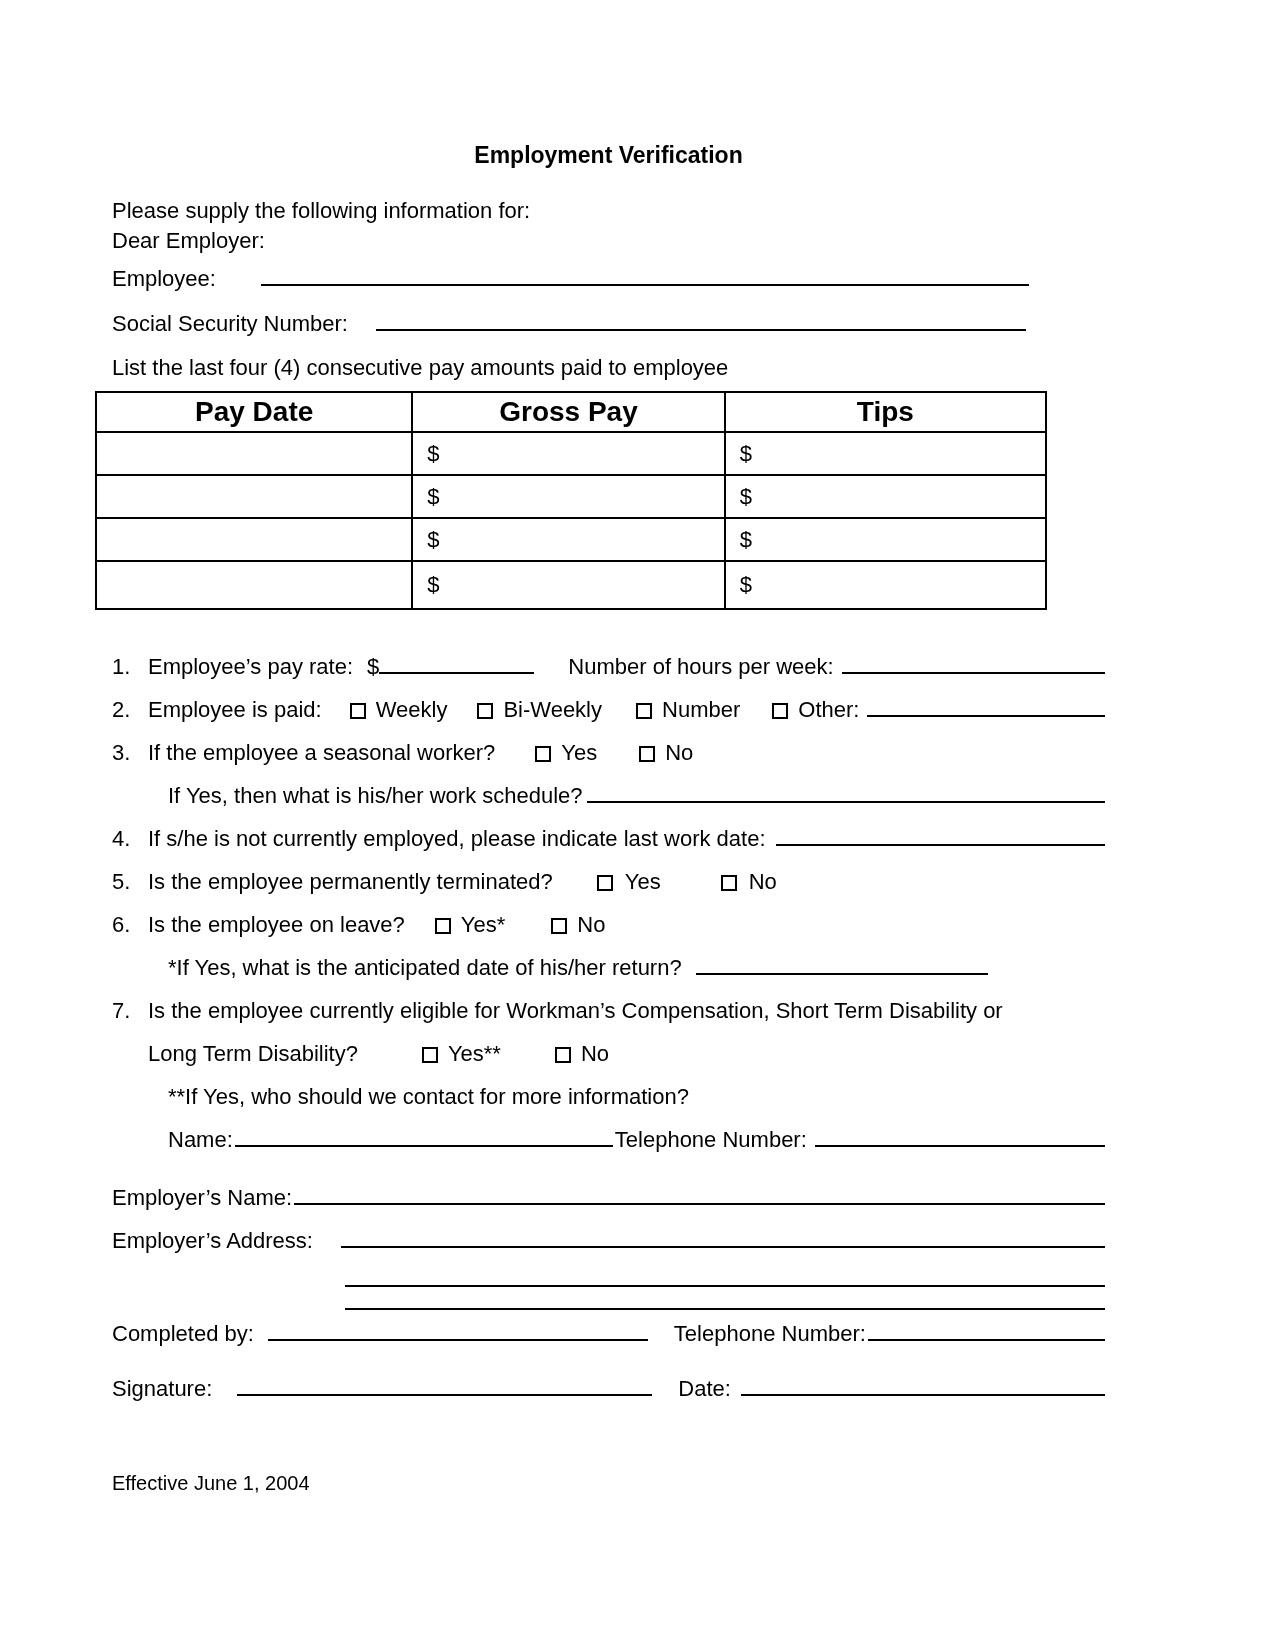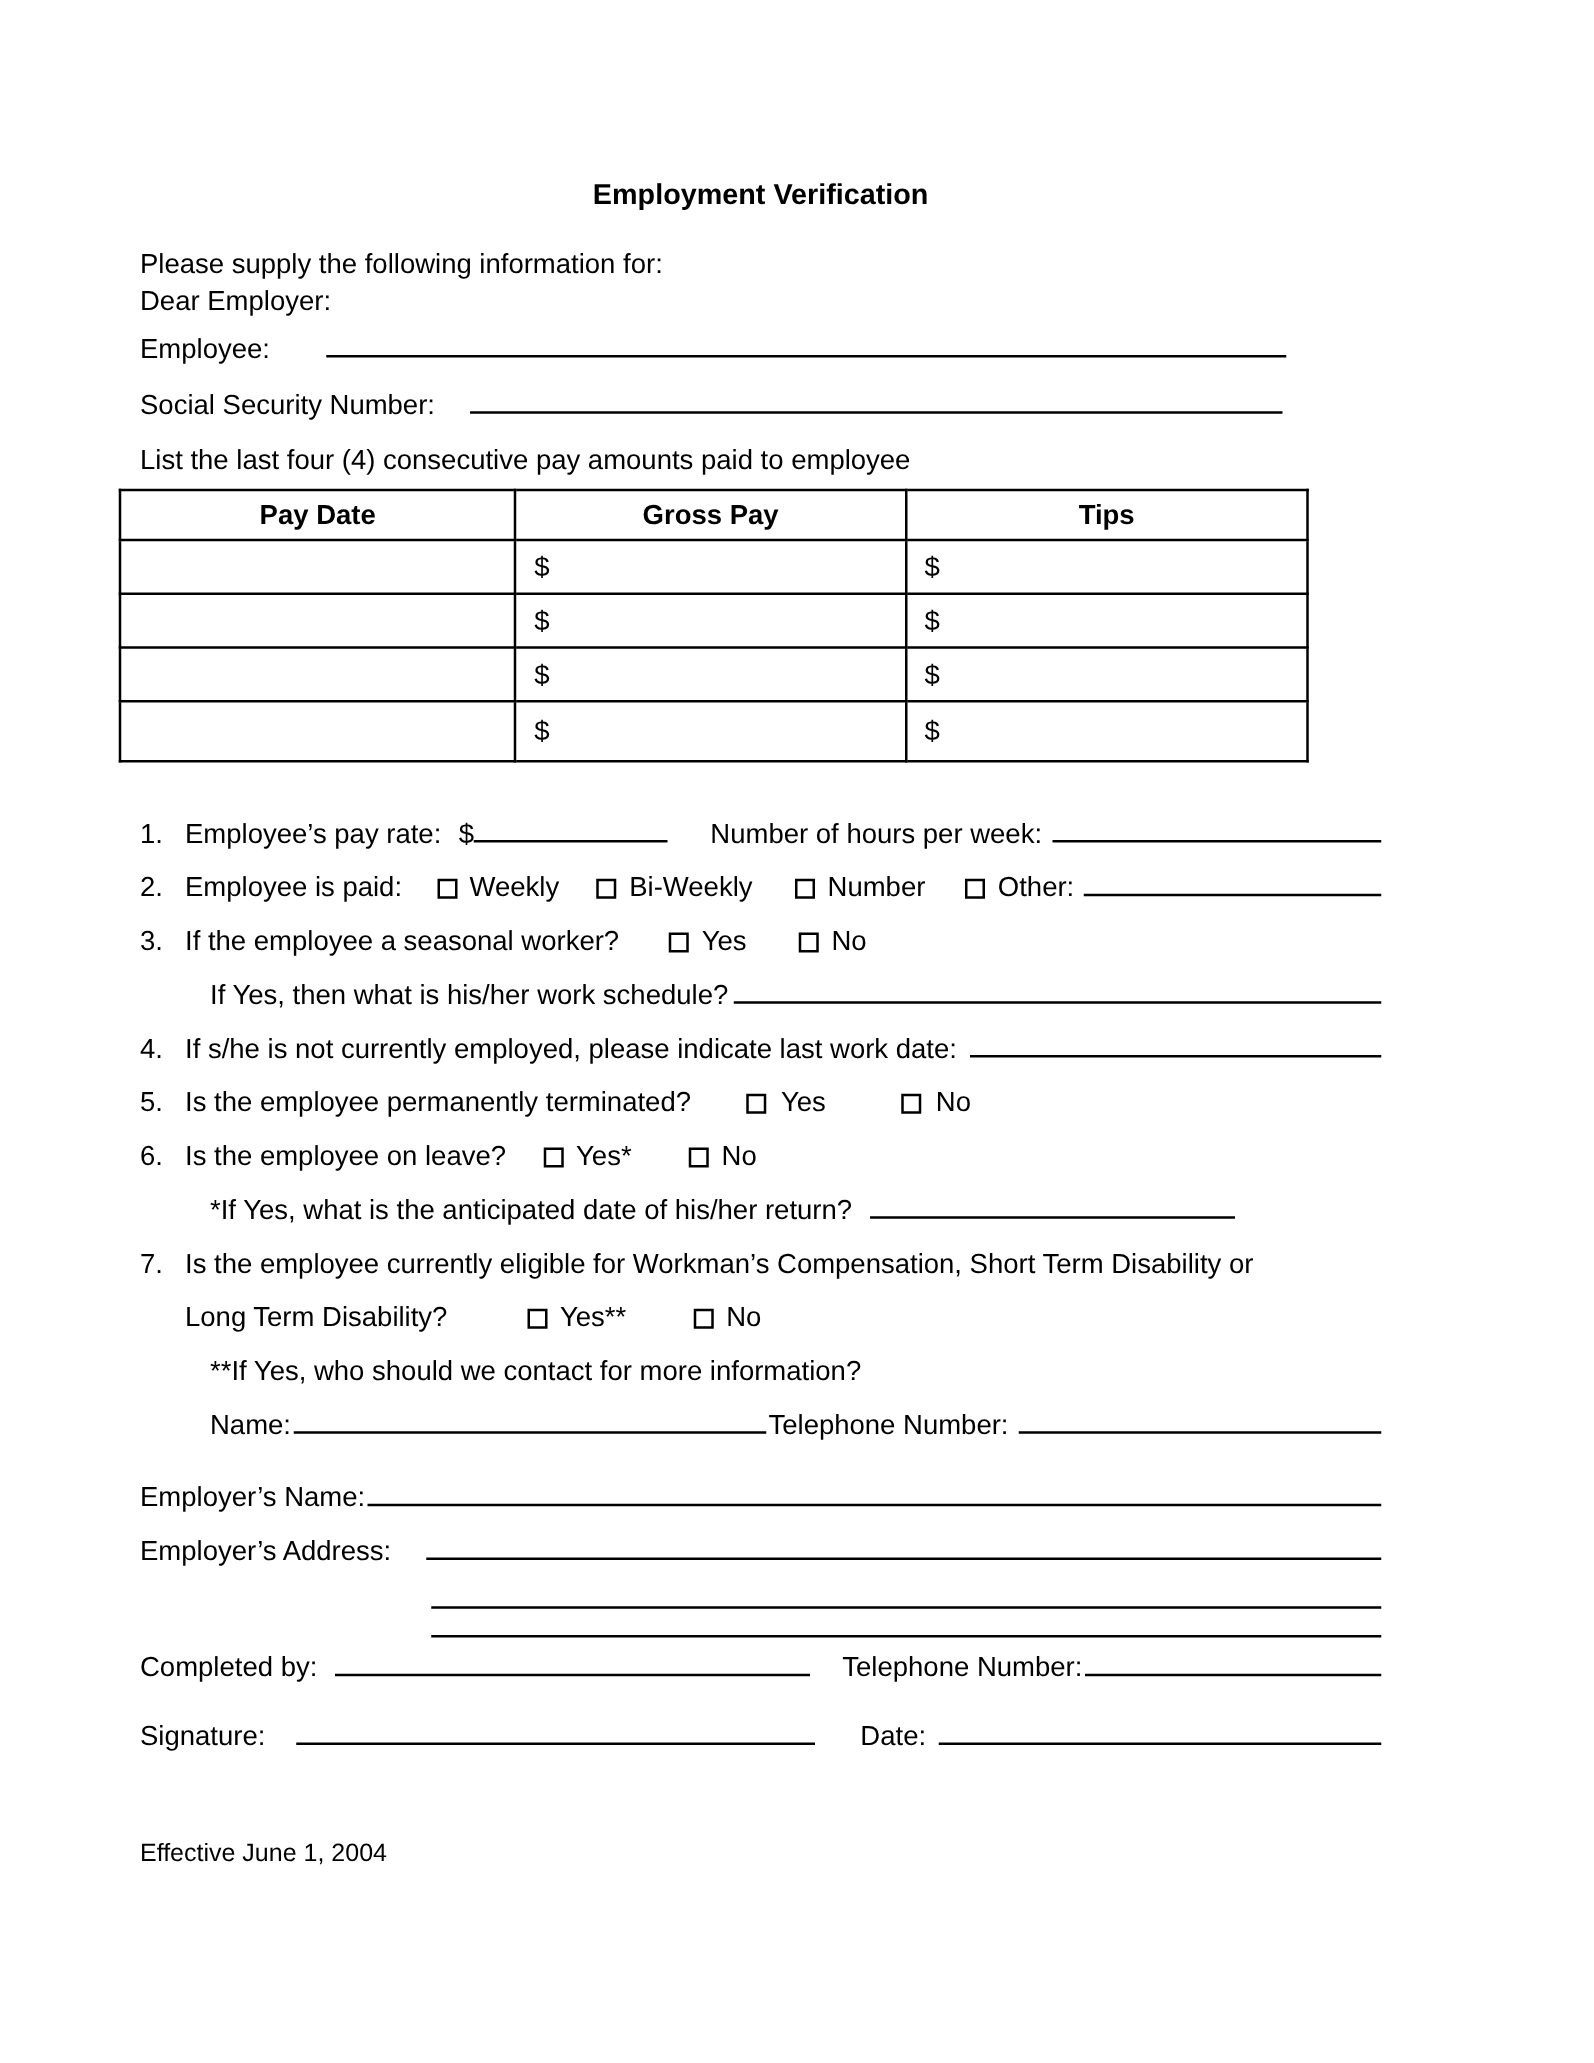--- a/index.html
+++ b/index.html
@@ -33,21 +33,21 @@
     width:16px; height:16px; border:2px solid #000;
     flex:none; align-self:center; transform:translateY(1px);
     background:#fff;
   }
   .pay-table {
     border-collapse:collapse; width:952px;
     margin-left:-17px; margin-top:8px; table-layout:fixed;
   }
   .pay-table th, .pay-table td { border:2px solid #000; }
   .pay-table th {
-    font-weight:bold; text-align:center; height:40px; font-size:22px;
+    font-weight:bold; text-align:center; height:40px; font-size:28px;
   }
   .pay-table td {
     height:43px; padding-left:14px; font-size:22px; vertical-align:middle;
   }
   .questions { margin-top:42px; }
   .questions .frow { margin-bottom:13px; }
   .employer-section { margin-top:28px; }
   .mb13 { margin-bottom:13px;justify-content:flex-end; }
   .mb17 { margin-bottom:17px; }
   .mb14 { margin-bottom:14px; }
@@ -229,21 +229,21 @@
     <div class="frow mt10 mb25">
       <span>Completed by:</span>
       <span class="blank" style="margin-left:14px; width:380px;"></span>
       <span style="margin-left:26px;">Telephone Number:</span>
       <span class="blank fill" style="margin-left:2px;"></span>
     </div>
 
     <div class="frow">
       <span>Signature:</span>
       <span class="blank" style="margin-left:25px; width:415px;"></span>
-      <span style="margin-left:36px;">Date:</span>
+      <span style="margin-left:26px;">Date:</span>
       <span class="blank fill" style="margin-left:10px;"></span>
     </div>
 
   </div>
 
   <div class="footer">Effective June 1, 2004</div>
 
 </div>
 
 </body></html>

